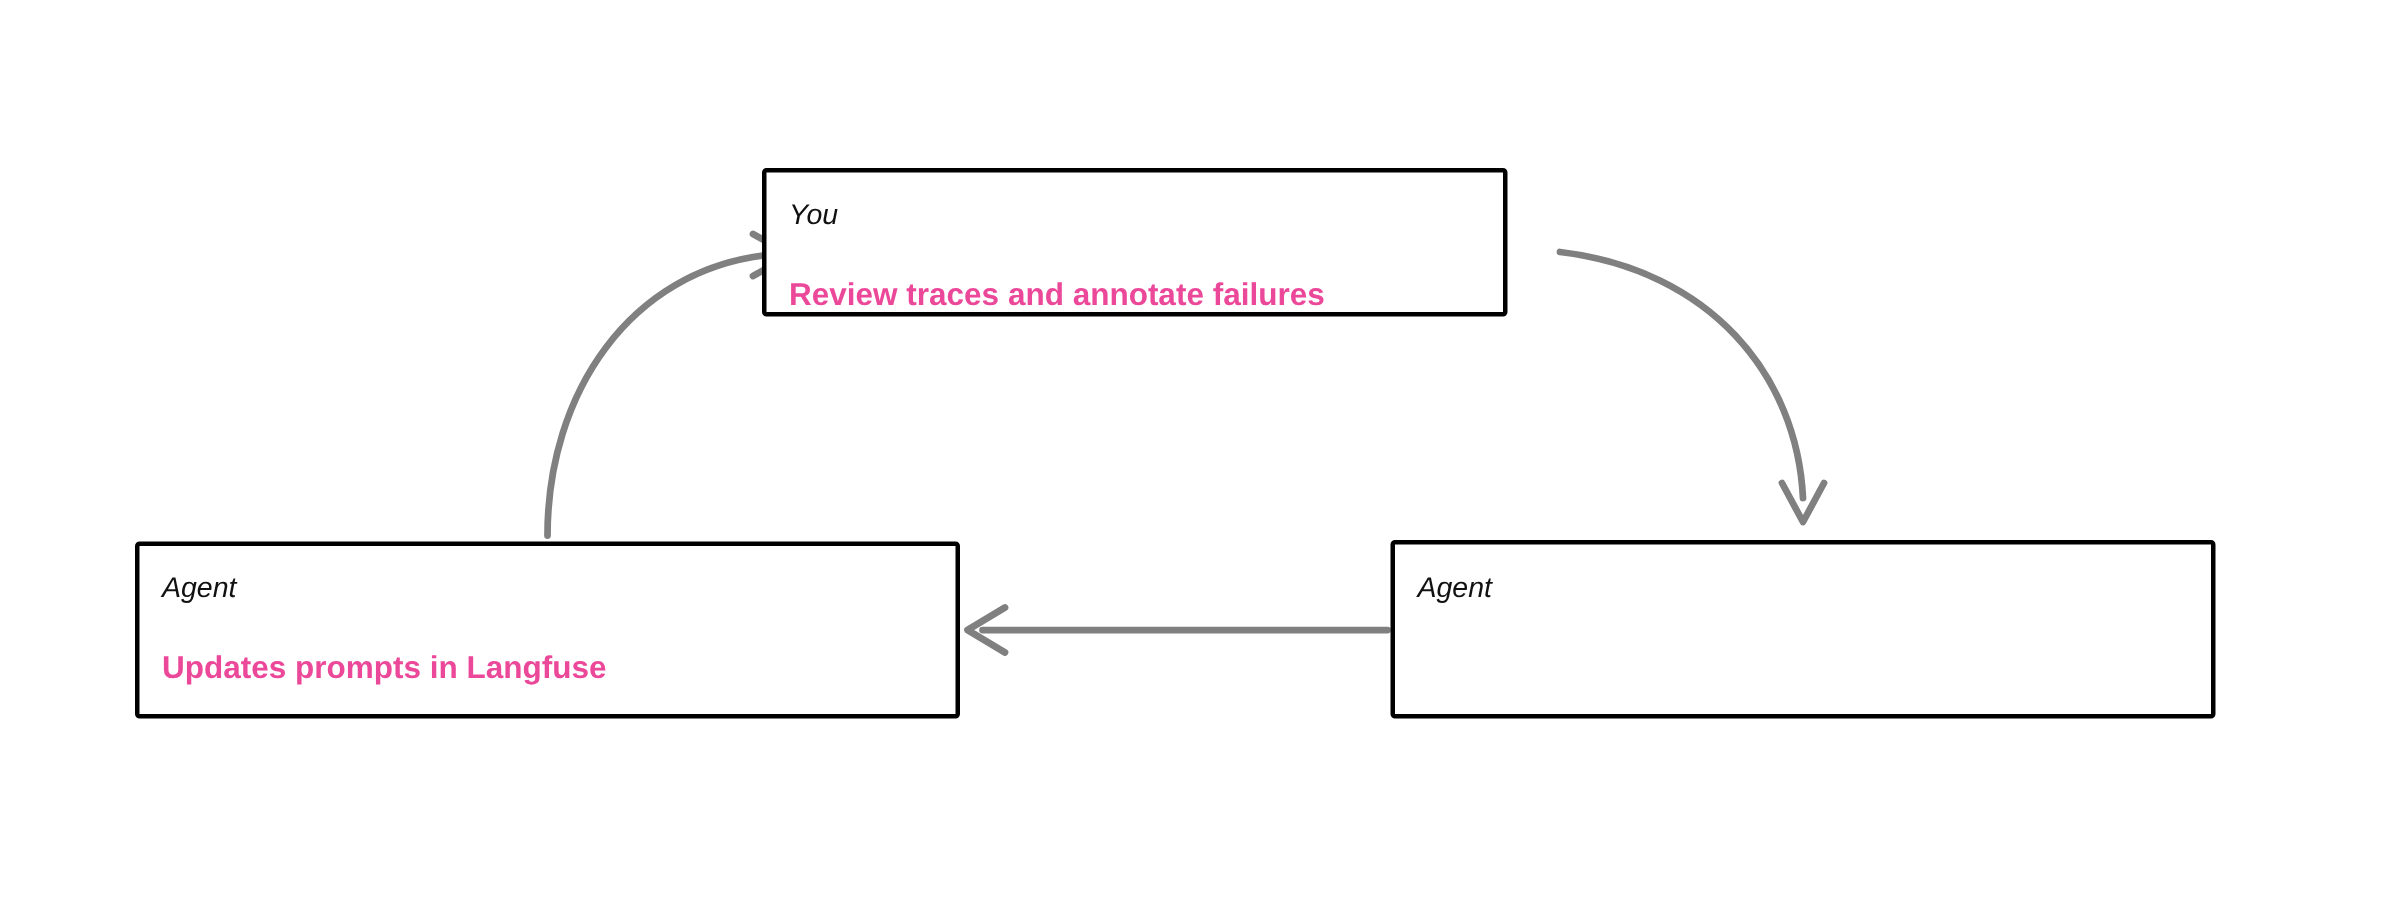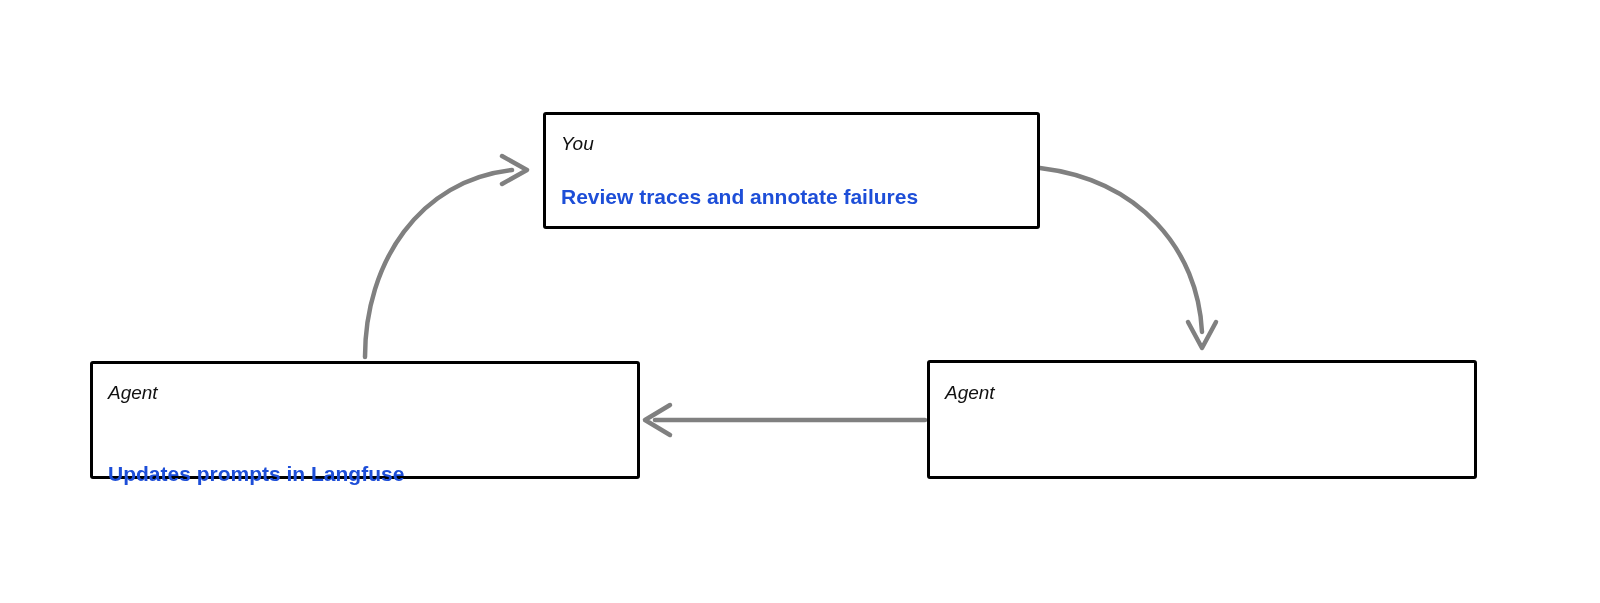--- a/index.html
+++ b/index.html
@@ -44,41 +44,41 @@
     font-size: 19px;
     line-height: 19px;
     color: #111111;
     white-space: nowrap;
   }
   .node-title {
     position: absolute;
     font-weight: 700;
     font-size: 21px;
     line-height: 24px;
-    color: #1d4ed8;
+    color: #ec4899;
     white-space: nowrap;
   }
   
   #node-you {
-    left: 543px;
+    left: 508px;
     top: 112px;
     width: 497px;
-    height: 117px;
+    height: 99px;
   }
   #node-you .node-role  { left: 15px; top: 19px; }
   #node-you .node-title { left: 15px; top: 70px; }
 
   #node-update {
     left: 90px;
     top: 361px;
     width: 550px;
     height: 118px;
   }
   #node-update .node-role  { left: 15px; top: 19px; }
-  #node-update .node-title { left: 15px; top: 70px; margin-top: 28px; }
+  #node-update .node-title { left: 15px; top: 70px; }
 
   #node-fetch {
     left: 927px;
     top: 360px;
     width: 550px;
     height: 119px;
   }
   #node-fetch .node-role  { left: 15px; top: 20px; }
   #node-fetch .node-title { left: 15px; top: 71px; }
 </style>

